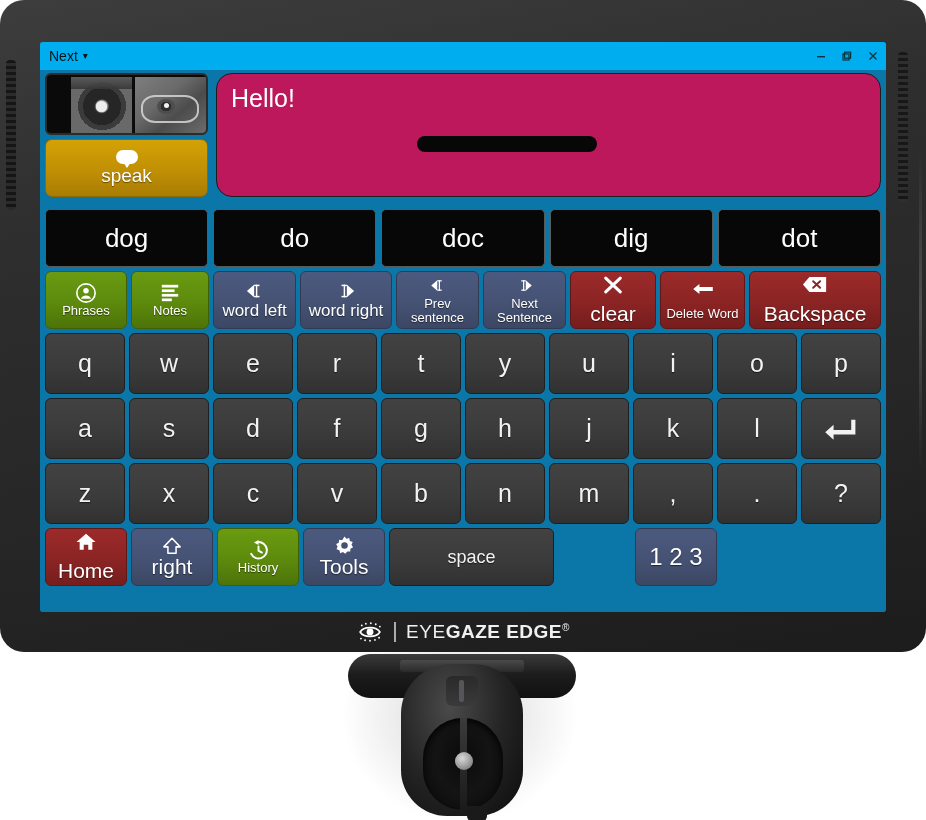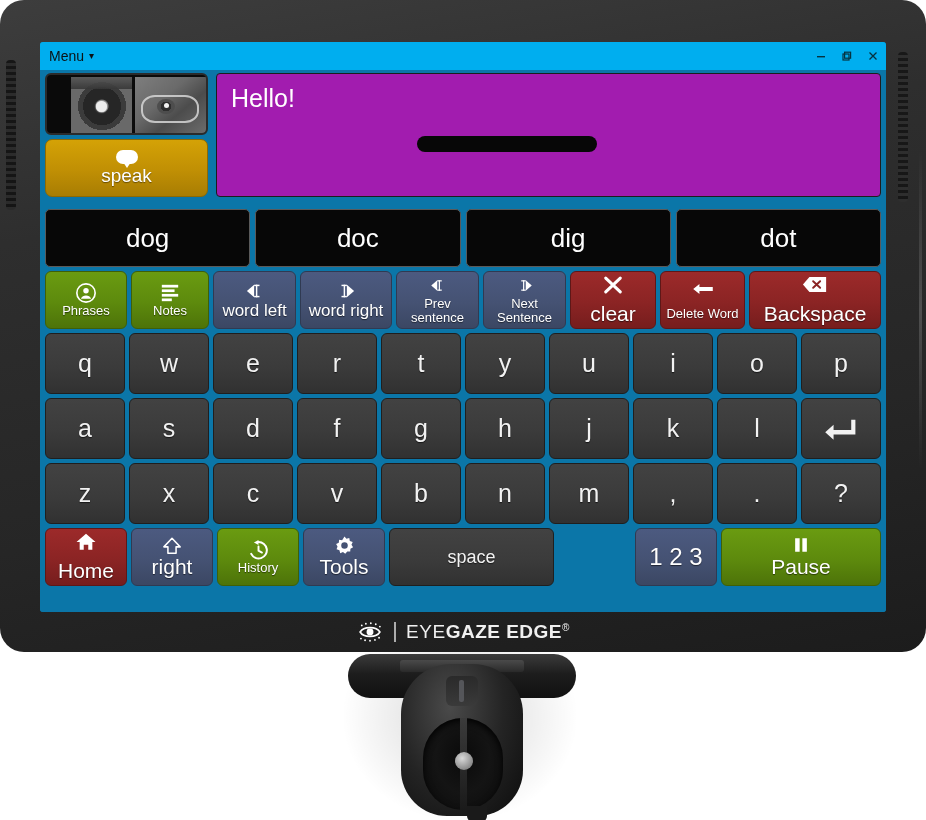--- a/index.html
+++ b/index.html
@@ -120,21 +120,21 @@
     border:1px solid #8e6a02; border-radius:7px;
     display:flex; flex-direction:column; align-items:center; justify-content:center; gap:1px;
     color:#fff; cursor:pointer;
   }
   .speak .bubble{width:22px;height:14px;background:#fff;border-radius:9px;position:relative;}
   .speak .bubble:after{content:"";position:absolute;left:7px;top:12px;border-left:4px solid transparent;border-right:4px solid transparent;border-top:6px solid #fff;}
   .speak .lab{font-size:19px; text-shadow:0 1px 1px rgba(0,0,0,.45);}
 
   .textarea{
     position:absolute; left:171px; top:0; width:665px; height:124px;
-    background:#a21caf; border:1px solid #1d1d1d; border-radius:4px;
+    background:#be185d; border:1px solid #1d1d1d; border-radius:16px;
     padding:10px 14px; color:#fff; font-size:25px;
   }
   .ta-smudge{position:absolute;left:200px;top:62px;width:180px;height:16px;background:#070707;border-radius:9px;}
 
   
   .predrow{position:absolute; left:5px; top:139px; width:836px; height:58px; display:flex; gap:5px;}
   .pred{
     flex:1; background:#070707; border:1px solid #5a5a5a; border-radius:5px;
     display:flex; align-items:center; justify-content:center;
     color:#fff; font-size:26px; cursor:pointer;
@@ -210,21 +210,21 @@
 
   <div class="device-inner">
     <div class="vent-left"></div>
     <div class="vent-right"></div>
     <div class="edge-hilite"></div>
 
     <div class="screen">
 
       <div class="titlebar">
         <div class="menu-btn">
-          <span>Menu</span>
+          <span>Next</span>
           <span class="menu-caret">▾</span>
         </div>
         <div class="win-ctrls">
           <div class="win-btn">
             <svg width="12" height="12" viewBox="0 0 12 12">
                 <rect x="2" y="6" width="8" height="1.4" fill="#06323f"></rect>
               </svg>
           </div>
           <div class="win-btn">
             <svg width="12" height="12" viewBox="0 0 12 12">
@@ -259,20 +259,21 @@
           </div>
 
           <div class="textarea">
             <span>Hello!</span>
             <div class="ta-smudge"></div>
           </div>
         </div>
 
         <div class="predrow">
           <div class="pred">dog</div>
+          <div class="pred">do</div>
           <div class="pred">doc</div>
           <div class="pred">dig</div>
           <div class="pred">dot</div>
         </div>
 
         <div class="funcrow">
 
           <div class="btn b-green" style="flex:0 0 82px">
             <span class="ico">
               <svg width="22" height="22" viewBox="0 0 24 24">
@@ -456,29 +457,20 @@
             </span>
             <span class="t-lg shadowtext">Tools</span>
           </div>
 
           <div class="br-item spacekey" style="left:344px; width:165px">space</div>
 
           <div class="br-item btn b-blue" style="left:590px; width:82px">
             <span class="t-xl shadowtext">1 2 3</span>
           </div>
 
-          <div class="br-item btn b-green" style="left:676px; width:160px">
-            <span class="ico">
-              <svg width="18" height="18" viewBox="0 0 20 20">
-                <rect x="3.5" y="2.5" width="5" height="15" fill="#fff"></rect>
-                <rect x="11.5" y="2.5" width="5" height="15" fill="#fff"></rect>
-              </svg>
-            </span>
-            <span class="t-lg shadowtext">Pause</span>
-          </div>
         </div>
 
       </div>
     </div>
 
     <div class="brand">
       <svg class="brand-logo" viewBox="0 0 34 26">
         <path d="M5 13 C9 6, 25 6, 29 13 C25 20, 9 20, 5 13 Z" fill="none" stroke="#fff" stroke-width="2"></path>
         <circle cx="17" cy="13" r="4.2" fill="#fff"></circle>
         <circle cx="7" cy="5" r="1.1" fill="#fff"></circle>

